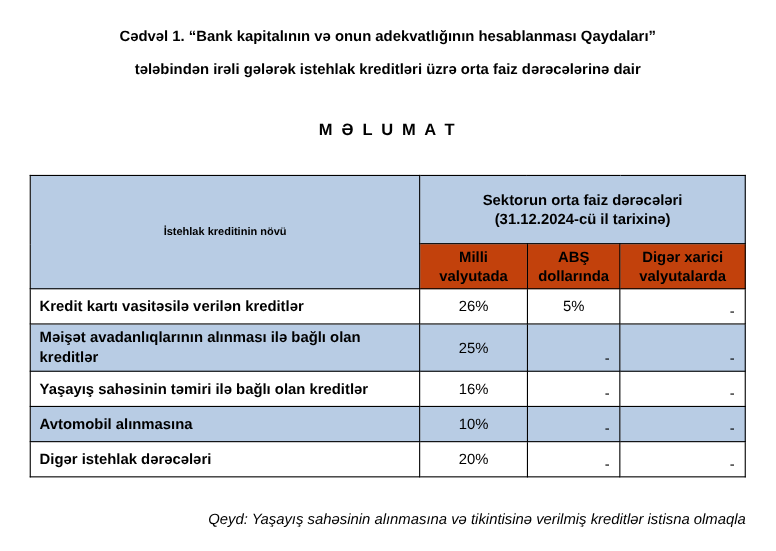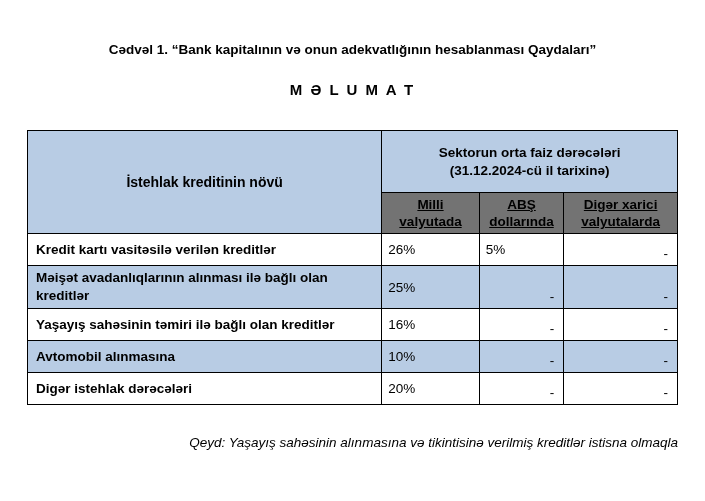--- a/index.html
+++ b/index.html
@@ -16,75 +16,74 @@
   }
   .page {
     padding: 16px 27px 0 27px;
     box-sizing: border-box;
   }
   .title {
     text-align: center;
     font-weight: bold;
     font-size: 13.5px;
     line-height: 30px;
-    margin-top: 19px;
+    margin-top: 2px;
   }
   .heading {
     text-align: center;
     font-weight: bold;
     font-size: 15px;
     letter-spacing: 2px;
-    margin-top: 16px;
+    margin-top: 32px;
   }
   table {
     width: 100%;
     border-collapse: collapse;
     margin-top: 32px;
     table-layout: fixed;
   }
   th, td {
     border: 1px solid #000000;
     font-size: 13.5px;
     padding: 3px 6px;
     box-sizing: border-box;
   }
   th.hdr {
     background: #b8cce4;
     font-weight: bold;
     text-align: center;
     vertical-align: middle;
   }
   th.main {
-    font-size: 14px;
+    font-size: 10px;
     height: 46px;
   }
   th.group {
     line-height: 18px;
     height: 62px;
   }
   th.subhdr {
-    background: #737373;
+    background: #c2410c;
     font-weight: bold;
     text-align: center;
     vertical-align: middle;
     line-height: 17px;
     height: 40px;
     padding: 3px 4px;
-    text-decoration: underline;
   }
   tbody td.label {
     font-weight: bold;
     text-align: left;
     padding-left: 8px;
     line-height: 18px;
     vertical-align: middle;
     height: 32px;
   }
   tbody td.value {
-    text-align: left;
+    text-align: center;
     vertical-align: middle;
     font-weight: normal;
   }
   tbody td.value.dash {
     text-align: right;
     vertical-align: bottom;
     padding-right: 9px;
     padding-bottom: 4px;
   }
   tbody tr:nth-child(even) td {
@@ -100,20 +99,21 @@
     text-align: right;
   }
 </style>
 </head>
 <body>
 
 <div class="page">
 
   <div class="title">
     <div>Cədvəl 1. “Bank kapitalının və onun adekvatlığının hesablanması Qaydaları”</div>
+    <div>tələbindən irəli gələrək istehlak kreditləri üzrə orta faiz dərəcələrinə dair</div>
   </div>
 
   <div class="heading">M Ə L U M A T</div>
 
   <table>
     <colgroup>
       <col style="width:54.5%">
       <col style="width:15%">
       <col style="width:13%">
       <col style="width:17.5%">

